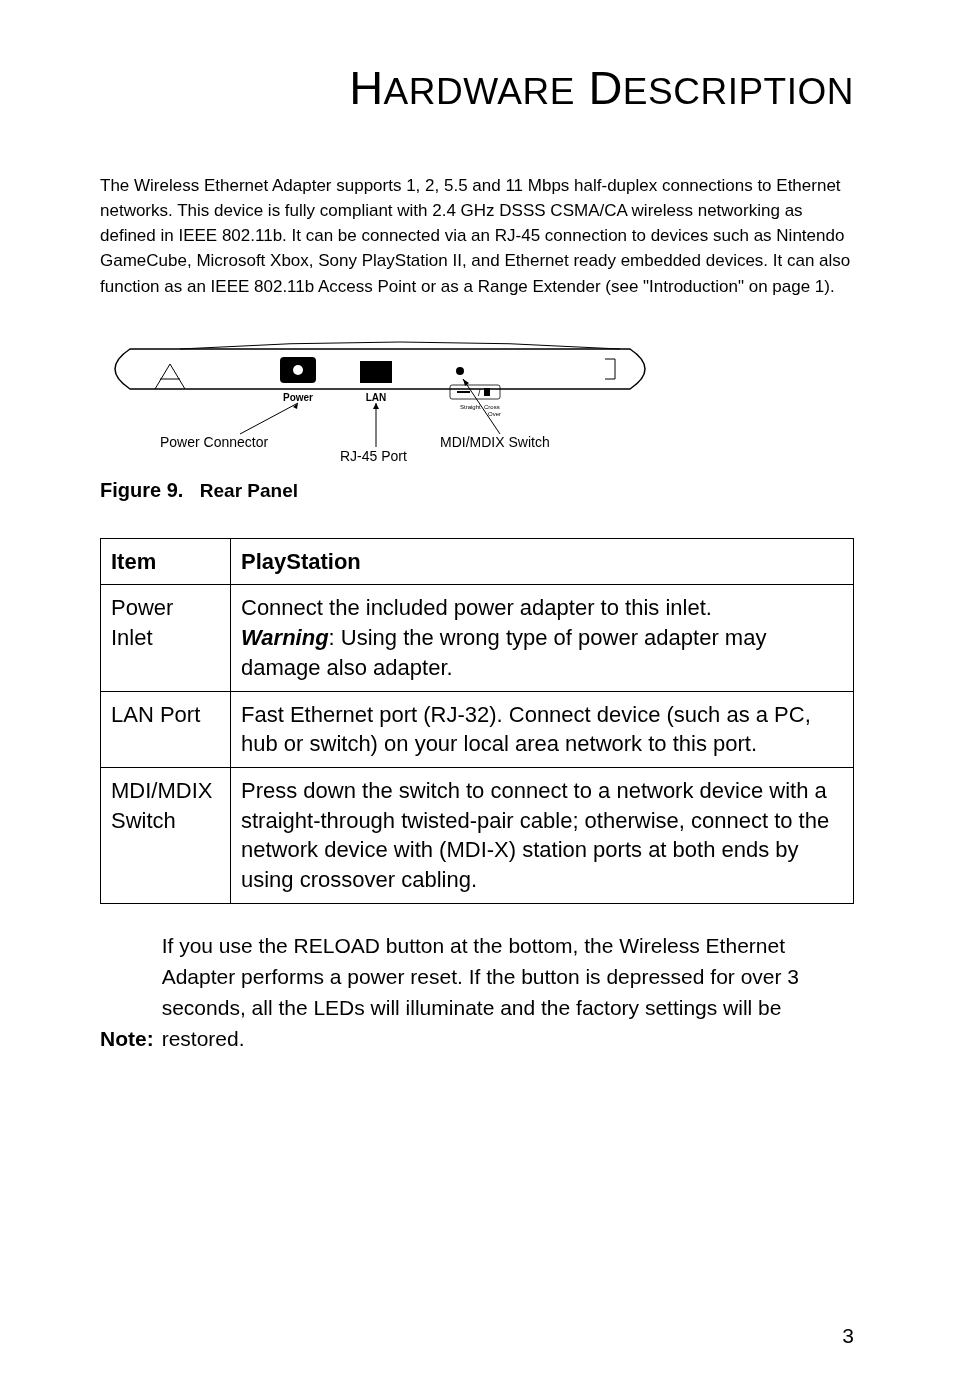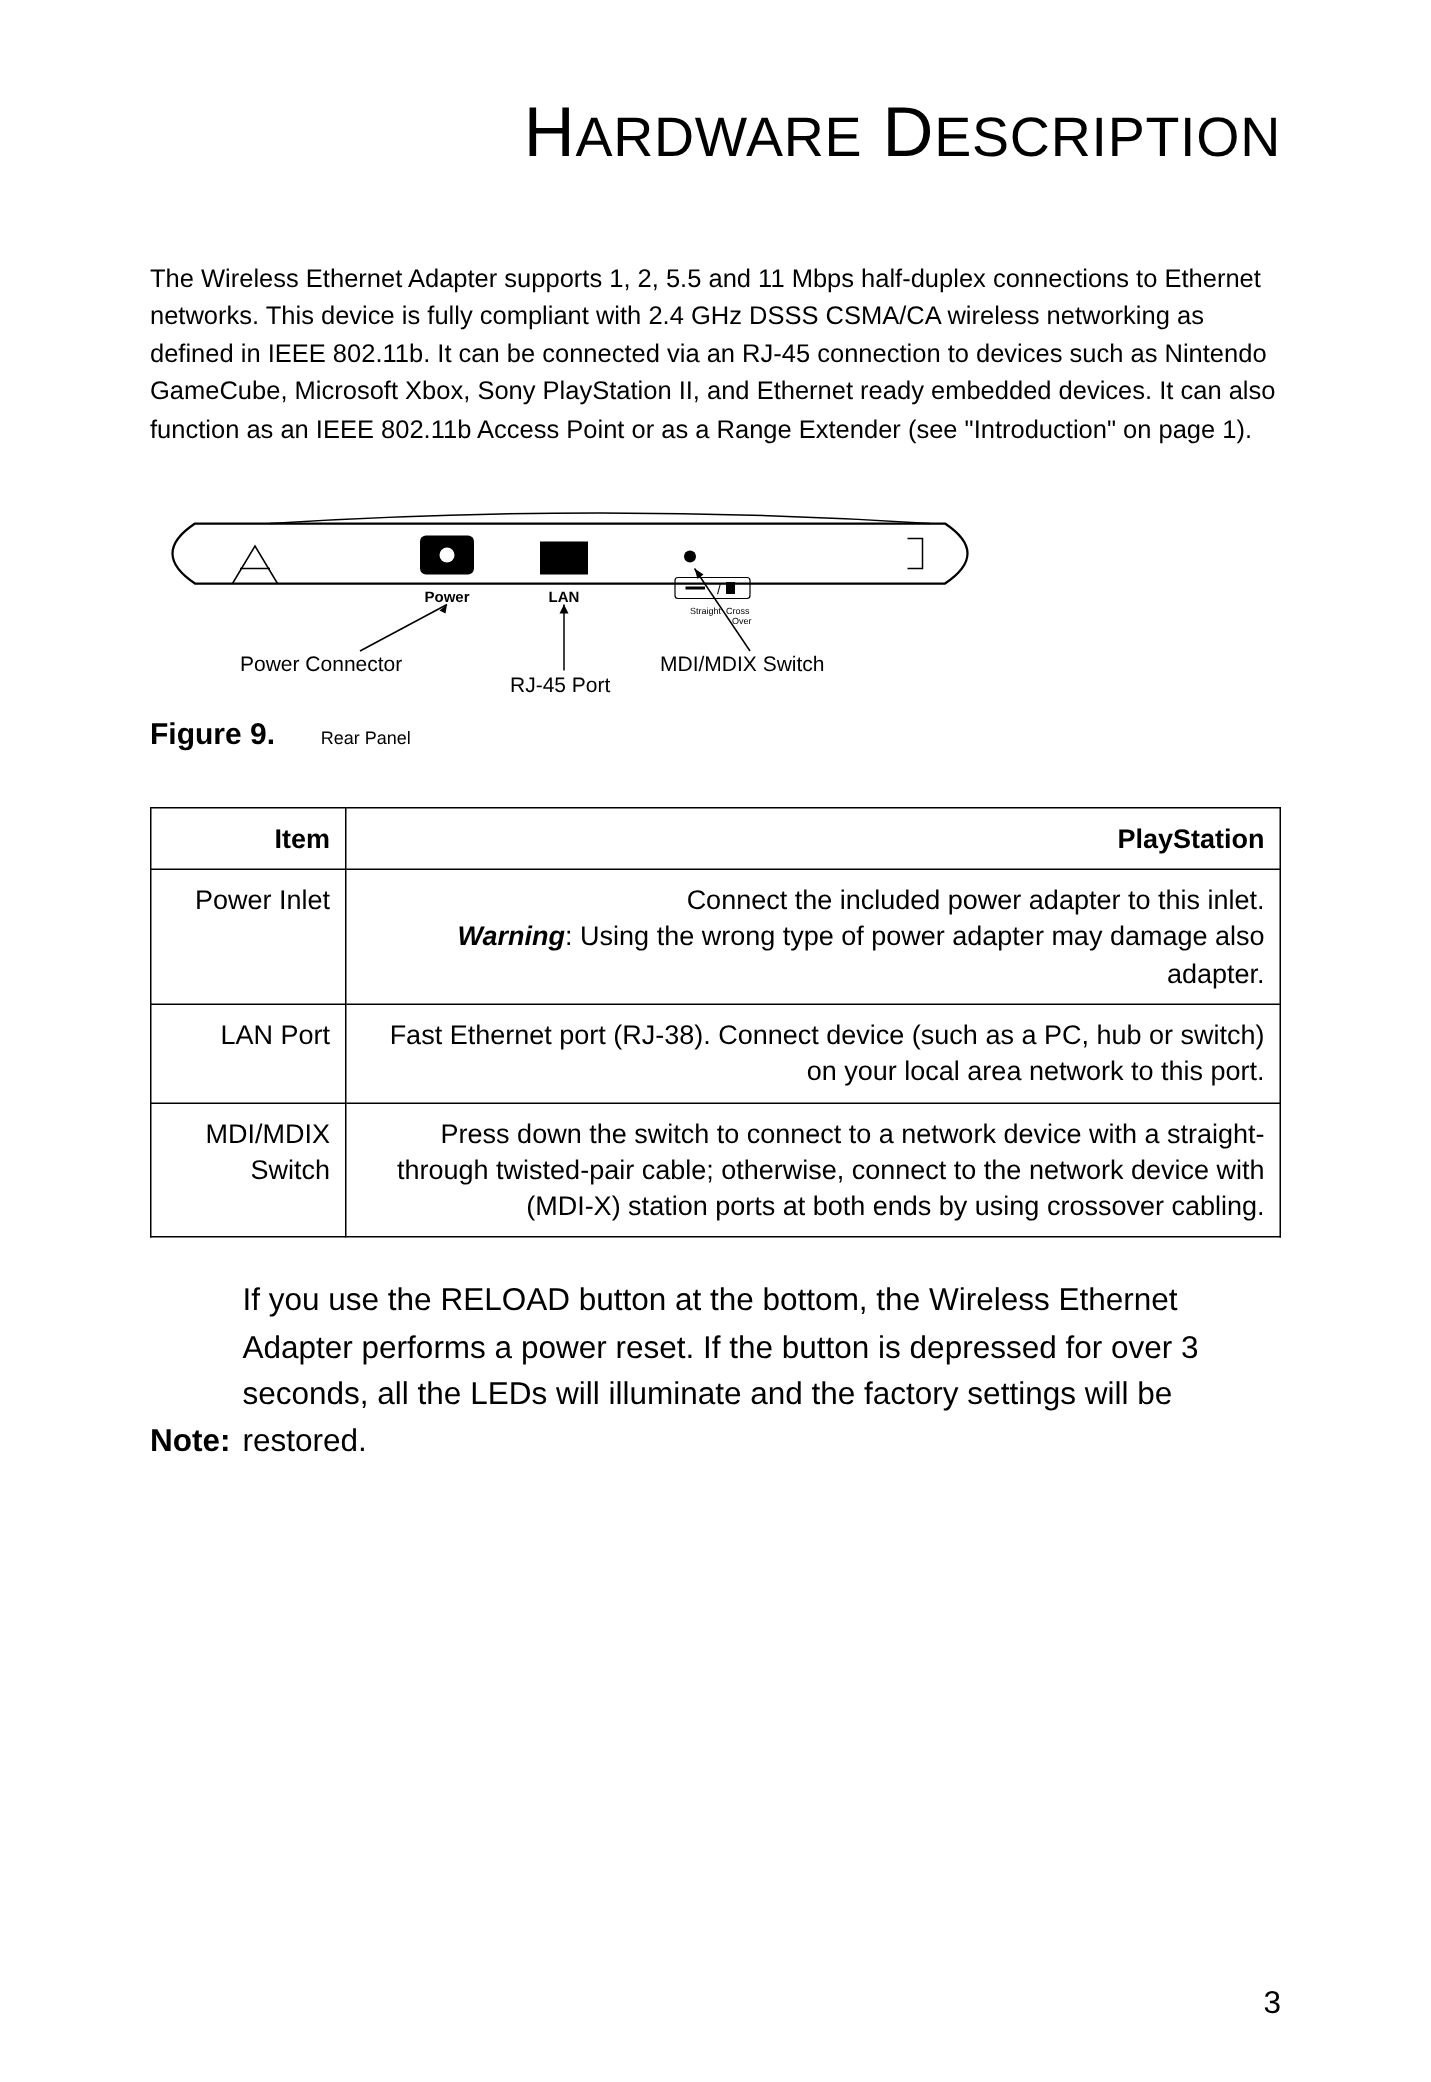--- a/index.html
+++ b/index.html
@@ -42,34 +42,34 @@
     }
     .fig-caption-row {
       margin-top: 10px;
       margin-bottom: 36px;
     }
     .fig-caption-row .fig-label {
       font-weight: bold;
       font-size: 20px;
     }
     .fig-caption-row .fig-title {
-      font-weight: normal;
-      font-size: 12px;
-      margin-left: 26px;
+      font-weight: bold;
+      font-size: 19px;
+      margin-left: 12px;
     }
     table.spec {
       width: 100%;
       border-collapse: collapse;
       margin-bottom: 26px;
     }
     table.spec th, table.spec td {
       border: 1px solid #000;
       padding: 8px 10px;
-      font-size: 18px;
-      text-align: right;
+      font-size: 22px;
+      text-align: left;
       vertical-align: top;
       line-height: 1.35;
     }
     table.spec th {
       font-weight: bold;
     }
     table.spec td .warn {
       font-weight: bold;
       font-style: italic;
     }
@@ -160,21 +160,21 @@
   </tr>
   <tr>
     <td>Power Inlet</td>
     <td>
       <span>Connect the included power adapter to this inlet.</span><br>
       <span class="warn">Warning</span><span>: Using the wrong type of power adapter may damage also adapter.</span>
     </td>
   </tr>
   <tr>
     <td>LAN Port</td>
-    <td>Fast Ethernet port (RJ-38). Connect device (such as a PC, hub or switch) on your local area network to this port.</td>
+    <td>Fast Ethernet port (RJ-32). Connect device (such as a PC, hub or switch) on your local area network to this port.</td>
   </tr>
   <tr>
     <td>MDI/MDIX Switch</td>
     <td>Press down the switch to connect to a network device with a straight-through twisted-pair cable; otherwise, connect to the network device with (MDI-X) station ports at both ends by using crossover cabling.</td>
   </tr>
 </tbody>
   </table>
 
 <div class="note-block">
   <div class="note-label">Note:</div>

